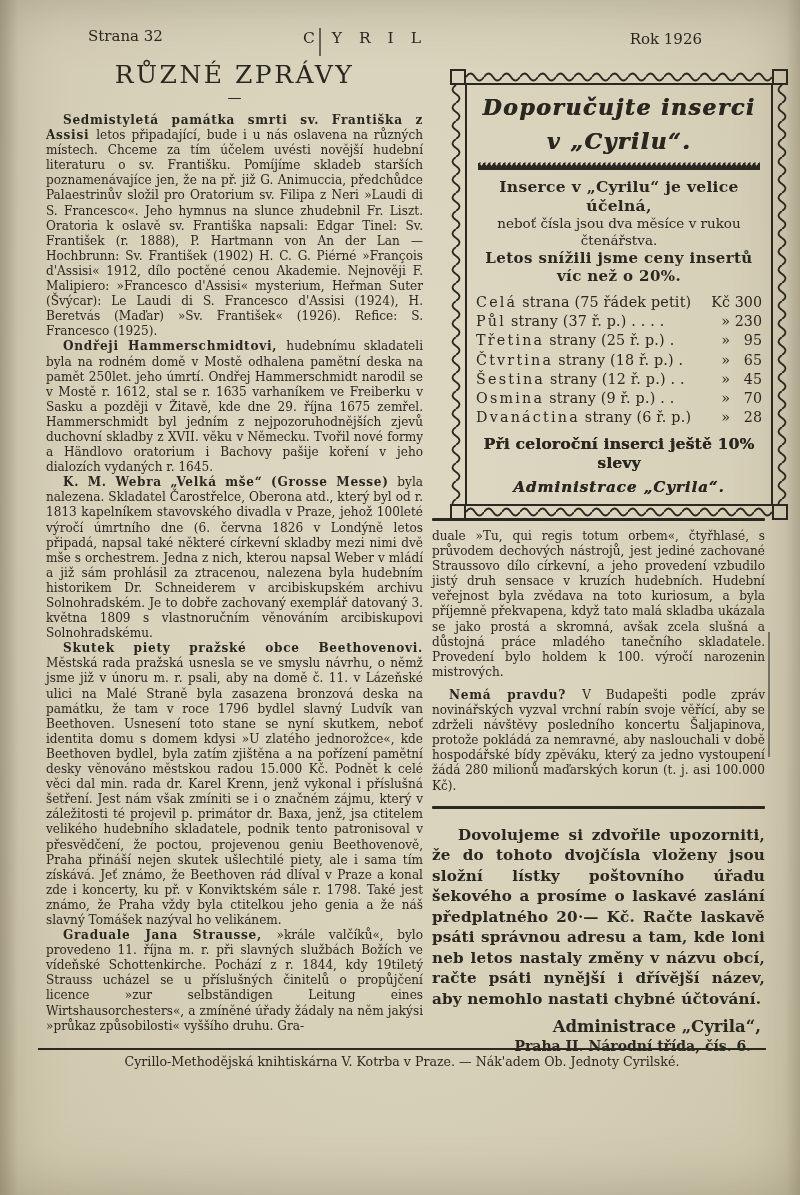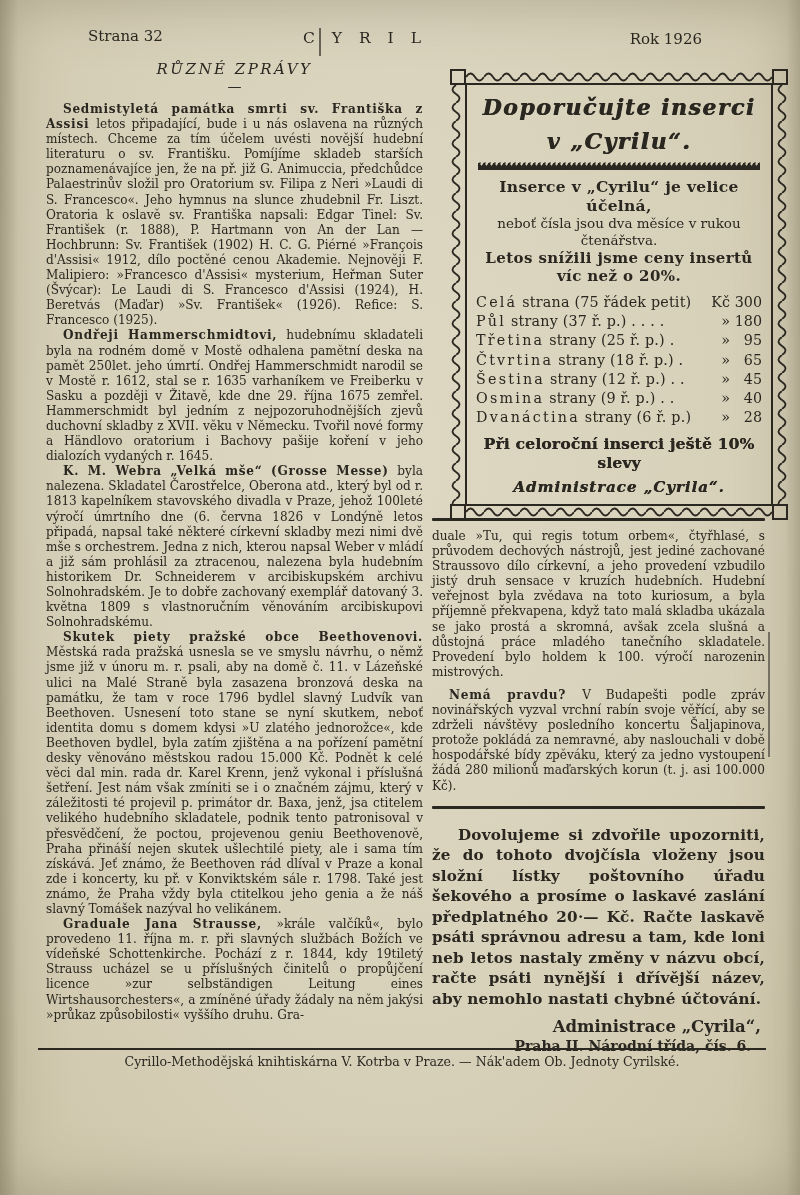--- a/index.html
+++ b/index.html
@@ -17,21 +17,21 @@
       radial-gradient(ellipse at 50% 38%, #ded8c3 0%, #d8d1ba 55%, #cdc5a9 100%);
     box-shadow: inset 0 0 60px rgba(95,85,60,.35);
   }
   
   .hdr-left{position:absolute;left:88px;top:27px;font-size:15px;}
   .hdr-center{position:absolute;left:0;right:70px;top:29px;text-align:center;font-size:15.5px;letter-spacing:6px;}
   .hdr-right{position:absolute;right:98px;top:30px;font-size:15px;}
   .hdr-tick{position:absolute;left:319px;top:28px;width:2px;height:28px;background:rgba(42,39,32,.65);}
   
   .col-left{position:absolute;left:46px;top:60px;width:377px;}
-  .sec-title{text-align:center;font-style:italic;font-size:15px;letter-spacing:2.5px;margin:0 0 2px 0;}
+  .sec-title{text-align:center;font-size:25px;letter-spacing:2.5px;margin:0 0 2px 0;}
   .sec-dash{text-align:center;font-size:14px;line-height:12px;margin-bottom:10px;}
   .para{margin:0;font-size:12.1px;line-height:15.1px;text-align:justify;text-indent:17px;}
   .para .lead{font-weight:bold;letter-spacing:.7px;}
   .para .lead::after{content:" ";}
   
   .ad-box{position:absolute;left:450px;top:72px;width:338px;height:445px;}
   .wave{position:absolute;}
   .wave.top{left:16px;right:16px;top:0;height:10px;width:306px;}
   .wave.bottom{left:16px;right:16px;bottom:0;height:10px;width:306px;}
   .wavev{position:absolute;width:10px;}
@@ -157,21 +157,21 @@
         <div class="price-row">
           <span class="pr-item">Celá</span>
           <span class="pr-detail">strana (75 řádek petit)</span>
           <span class="pr-cur">Kč</span>
           <span class="pr-val">300</span>
         </div>
         <div class="price-row">
           <span class="pr-item">Půl</span>
           <span class="pr-detail">strany (37 ř. p.) . . . .</span>
           <span class="pr-cur">»</span>
-          <span class="pr-val">180</span>
+          <span class="pr-val">230</span>
         </div>
         <div class="price-row">
           <span class="pr-item">Třetina</span>
           <span class="pr-detail">strany (25 ř. p.) .</span>
           <span class="pr-cur">»</span>
           <span class="pr-val">95</span>
         </div>
         <div class="price-row">
           <span class="pr-item">Čtvrtina</span>
           <span class="pr-detail">strany (18 ř. p.) .</span>
@@ -181,21 +181,21 @@
         <div class="price-row">
           <span class="pr-item">Šestina</span>
           <span class="pr-detail">strany (12 ř. p.) . .</span>
           <span class="pr-cur">»</span>
           <span class="pr-val">45</span>
         </div>
         <div class="price-row">
           <span class="pr-item">Osmina</span>
           <span class="pr-detail">strany (9 ř. p.) . .</span>
           <span class="pr-cur">»</span>
-          <span class="pr-val">40</span>
+          <span class="pr-val">70</span>
         </div>
         <div class="price-row">
           <span class="pr-item">Dvanáctina</span>
           <span class="pr-detail">strany (6 ř. p.)</span>
           <span class="pr-cur">»</span>
           <span class="pr-val">28</span>
         </div>
       </div>
       <div class="ad-note">Při celoroční inserci ještě 10% slevy</div>
       <div class="ad-sig">Administrace „Cyrila“.</div>

